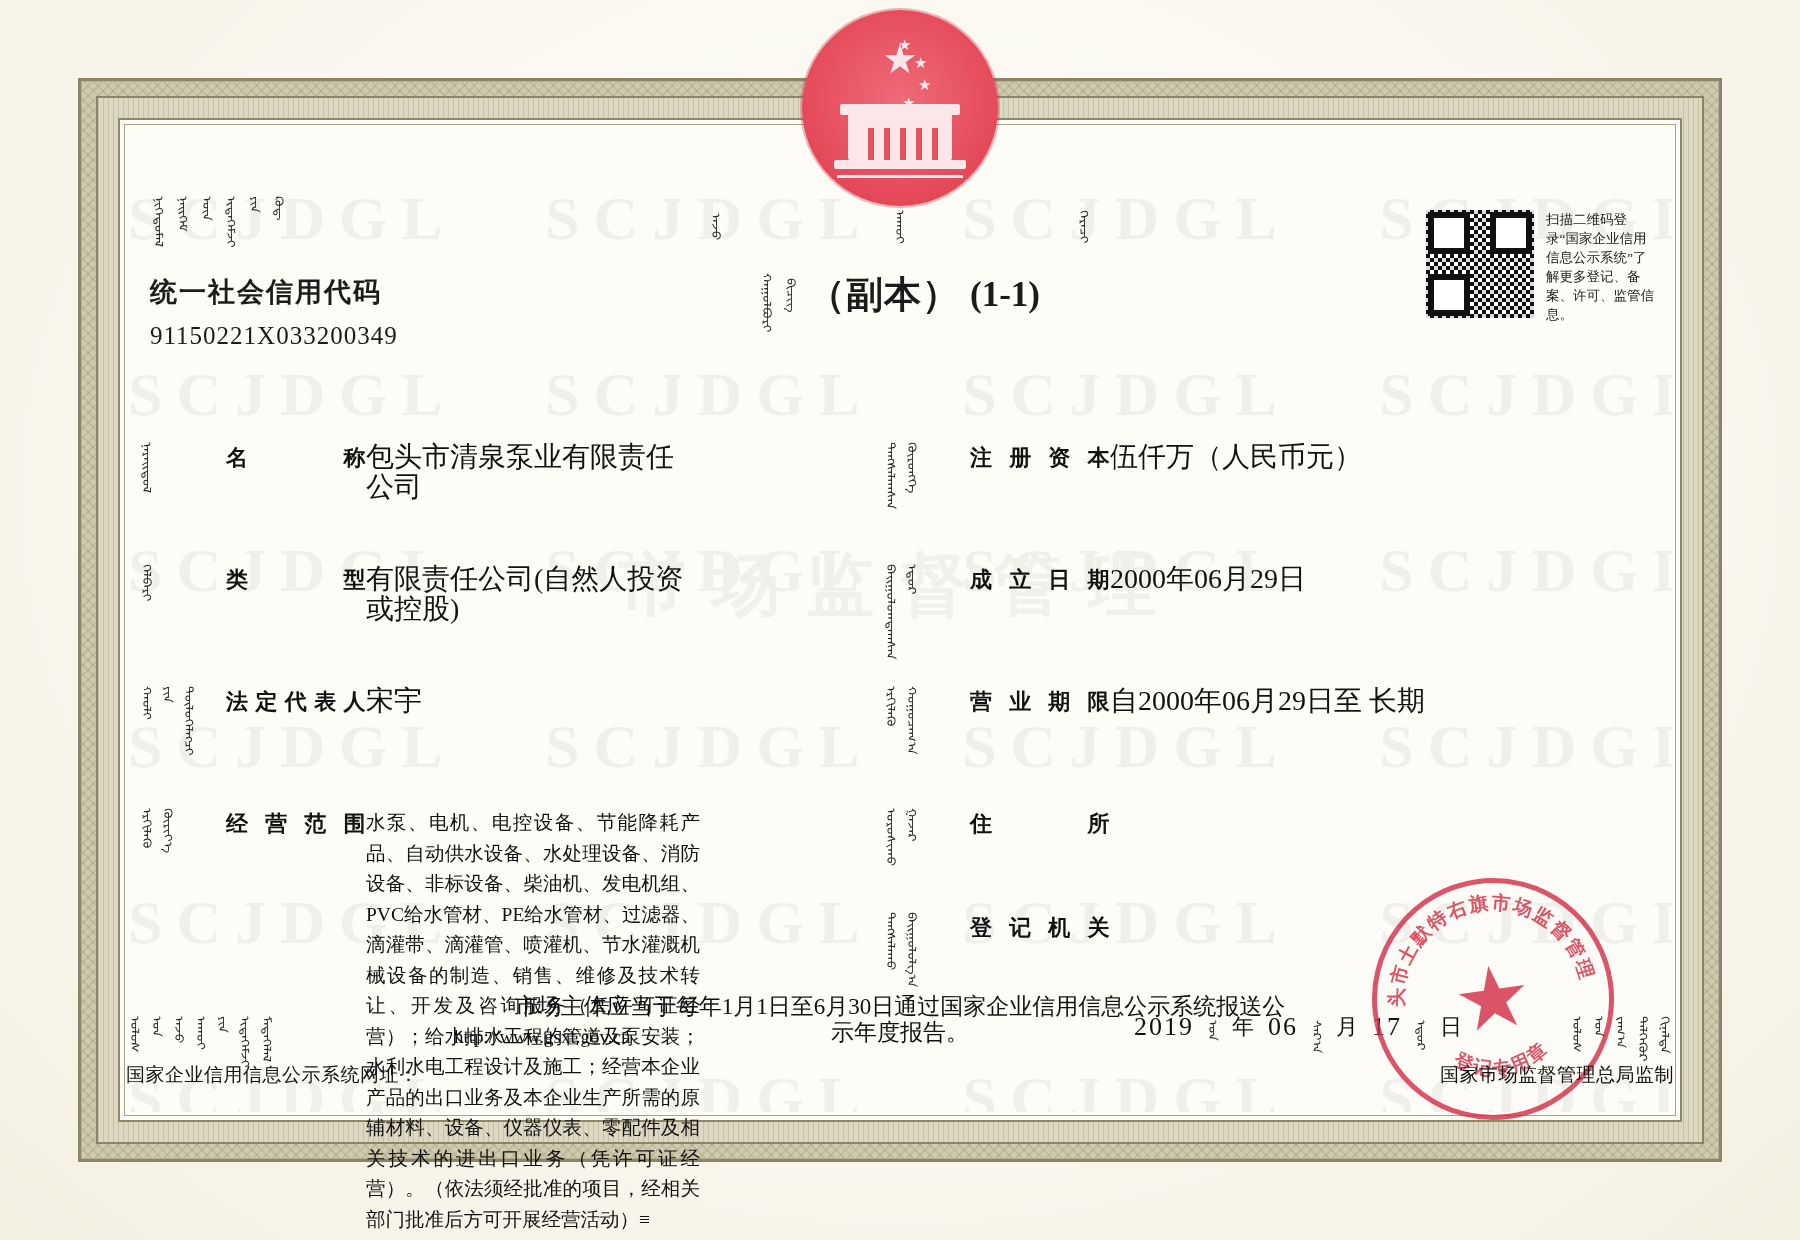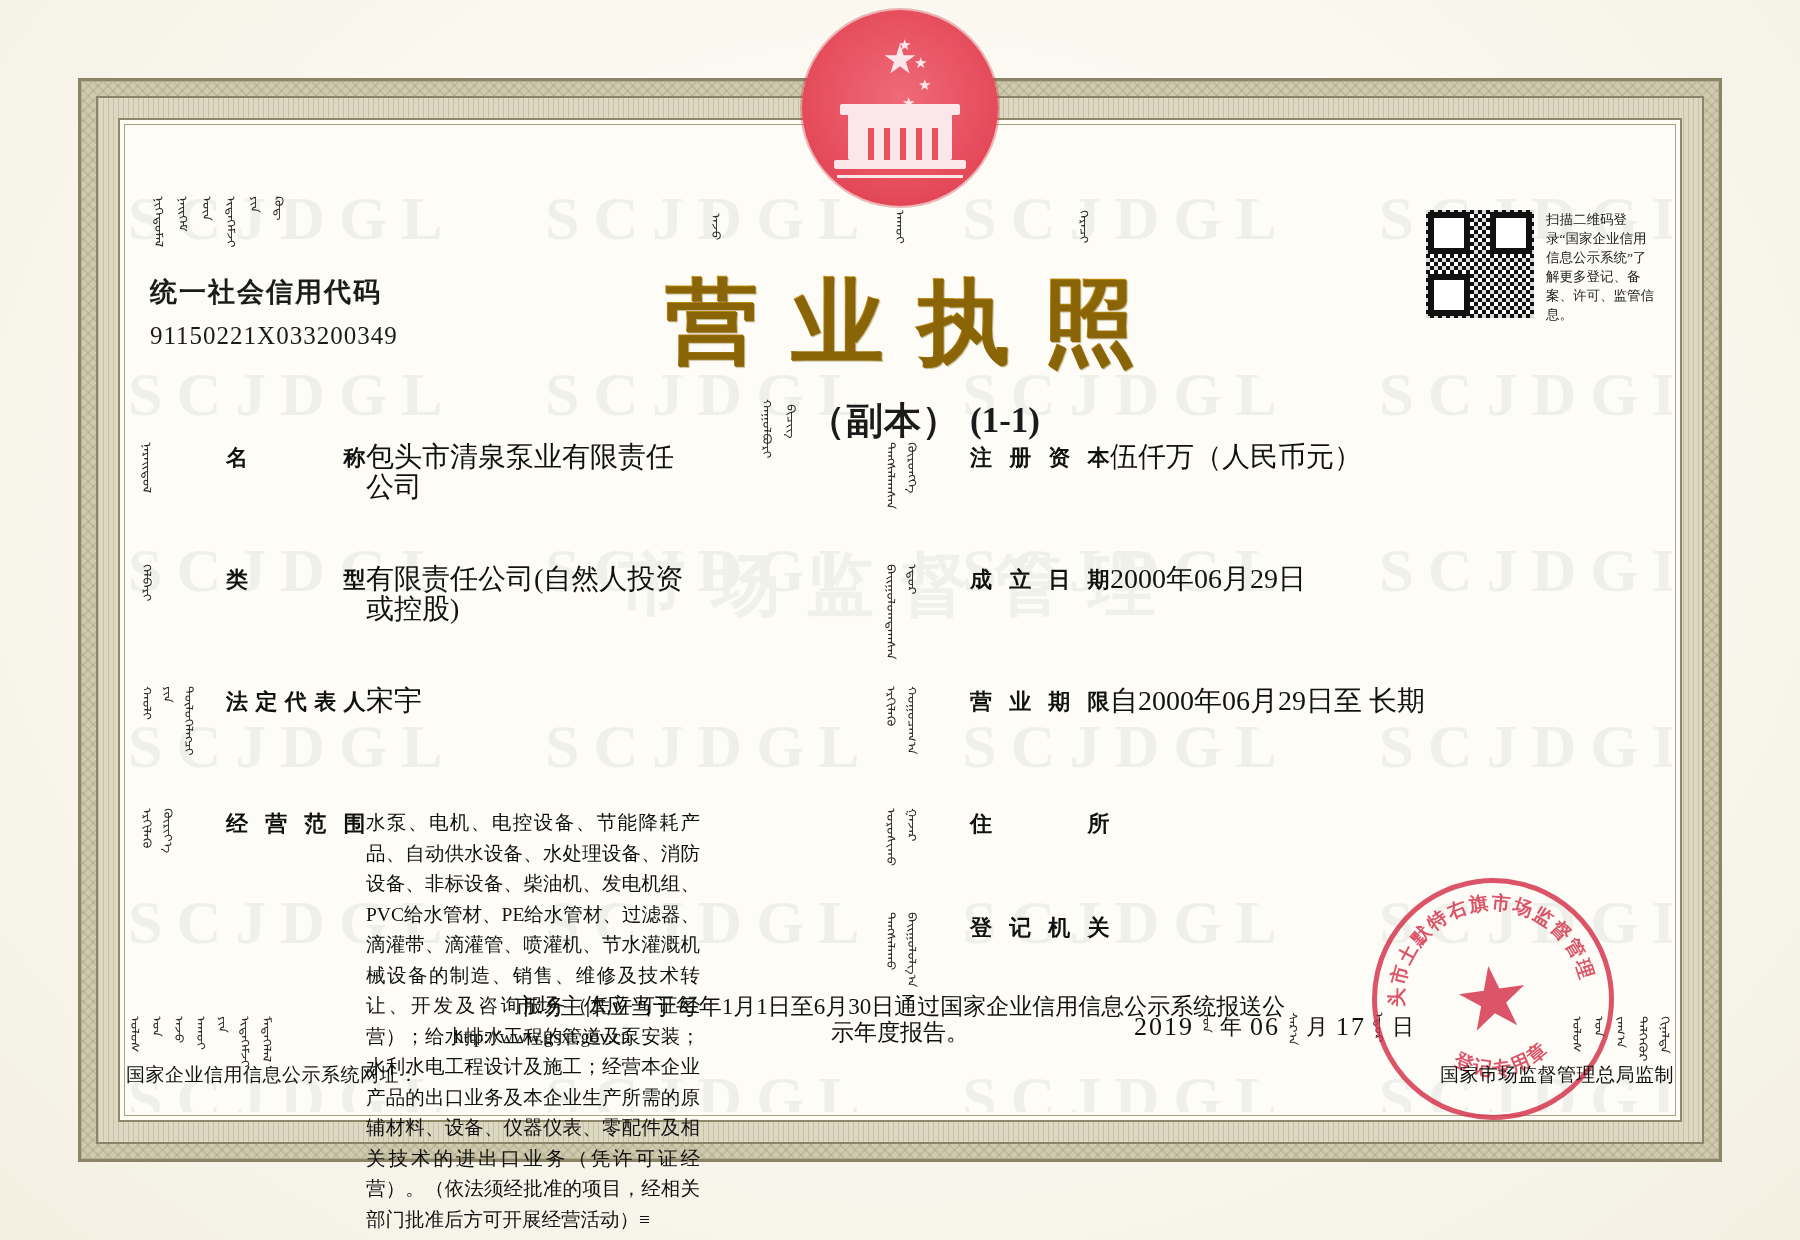--- a/index.html
+++ b/index.html
@@ -172,21 +172,21 @@
     font-size:28px;color:#111;line-height:30px;
     font-family:"Liberation Serif", serif;
   }
   .scope{width:400px;text-align:justify;font-size:19.5px;line-height:30.5px;}
   .addr{width:400px;line-height:31px;}
 
   
   .reg-row{position:absolute;left:760px;top:470px;display:flex;align-items:flex-start;}
   .date-row{
     position:absolute;left:1010px;top:570px;
-    display:flex;align-items:flex-start;gap:6px;
+    display:flex;align-items:flex-end;gap:12px;
     font-size:26px;color:#111;letter-spacing:2px;
   }
   .date-row .cn{font-size:22px;}
 
   
   .seal{
     position:absolute;right:62px;top:436px;width:232px;height:232px;border-radius:50%;
     border:5px solid #d4304a;opacity:.82;transform:rotate(-8deg);
   }
   .seal:after{
@@ -262,21 +262,20 @@
       <div class="label">统一社会信用代码</div>
       <div class="value">91150221X033200349</div>
     </div>
 
     <div class="title-wrap">
       <div class="title-mn">
         <span class="mn-glyph">ᠠᠵᠤ</span>
         <span class="mn-glyph">ᠠᠬᠤᠢ</span>
         <span class="mn-glyph">ᠭᠡᠷᠡᠴᠢ</span>
       </div>
-      <div class="title">营业执照</div>
       <div class="subtitle-row">
         <span class="mn-glyph" style="height:44px">ᠬᠠᠭᠤᠯᠪᠤᠷᠢ</span>
         <span class="mn-glyph" style="height:44px">ᠪᠢᠴᠢᠭ</span>
         <span class="subtitle">（副本）</span>
         <span class="subtitle-num">(1-1)</span>
       </div>
     </div>
 
     <div class="qr-block">
       <div class="qr">

